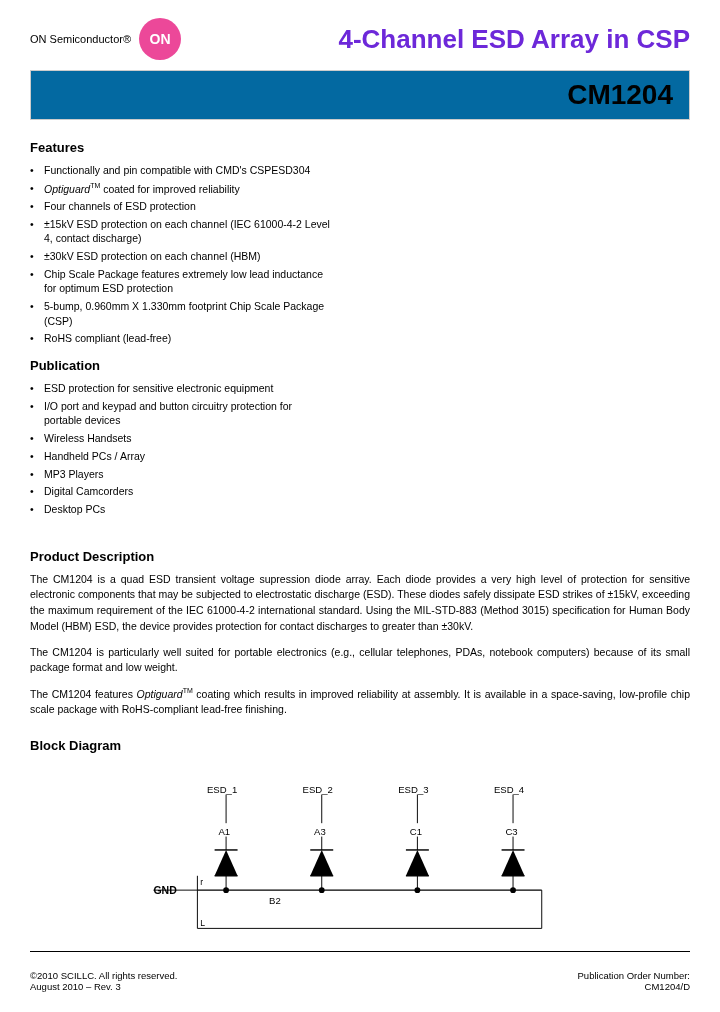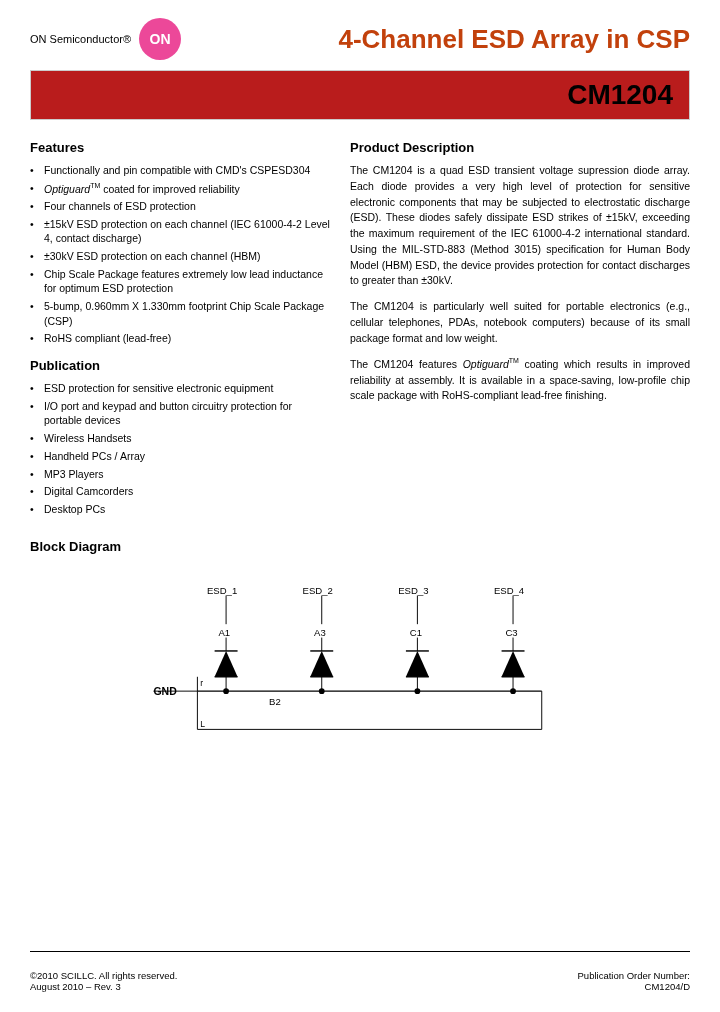--- a/index.html
+++ b/index.html
@@ -45,41 +45,42 @@
       align-items: center;
       justify-content: center;
       color: white;
       font-weight: bold;
       font-size: 14px;
       font-family: Arial, sans-serif;
     }
     .title-main {
       font-size: 26px;
       font-weight: bold;
-      color: #c2410c;
+      color: #6d28d9;
       text-align: right;
     }
     
     .part-number-band {
-      background: #b91c1c;
+      background: #0369a1;
       border: 1px solid #ccc;
       margin: 0 30px;
       padding: 8px 16px;
       text-align: right;
     }
     .part-number {
       font-size: 28px;
       font-weight: bold;
       color: #000;
     }
     
     .content {
       display: flex;
       gap: 20px;
       padding: 20px 30px 10px 30px;
+      flex-direction: column;
     }
     .left-col {
       flex: 0 0 300px;
       width: 300px;
     }
     .right-col {
       flex: 1;
     }
     .section-title {
       font-size: 13px;

